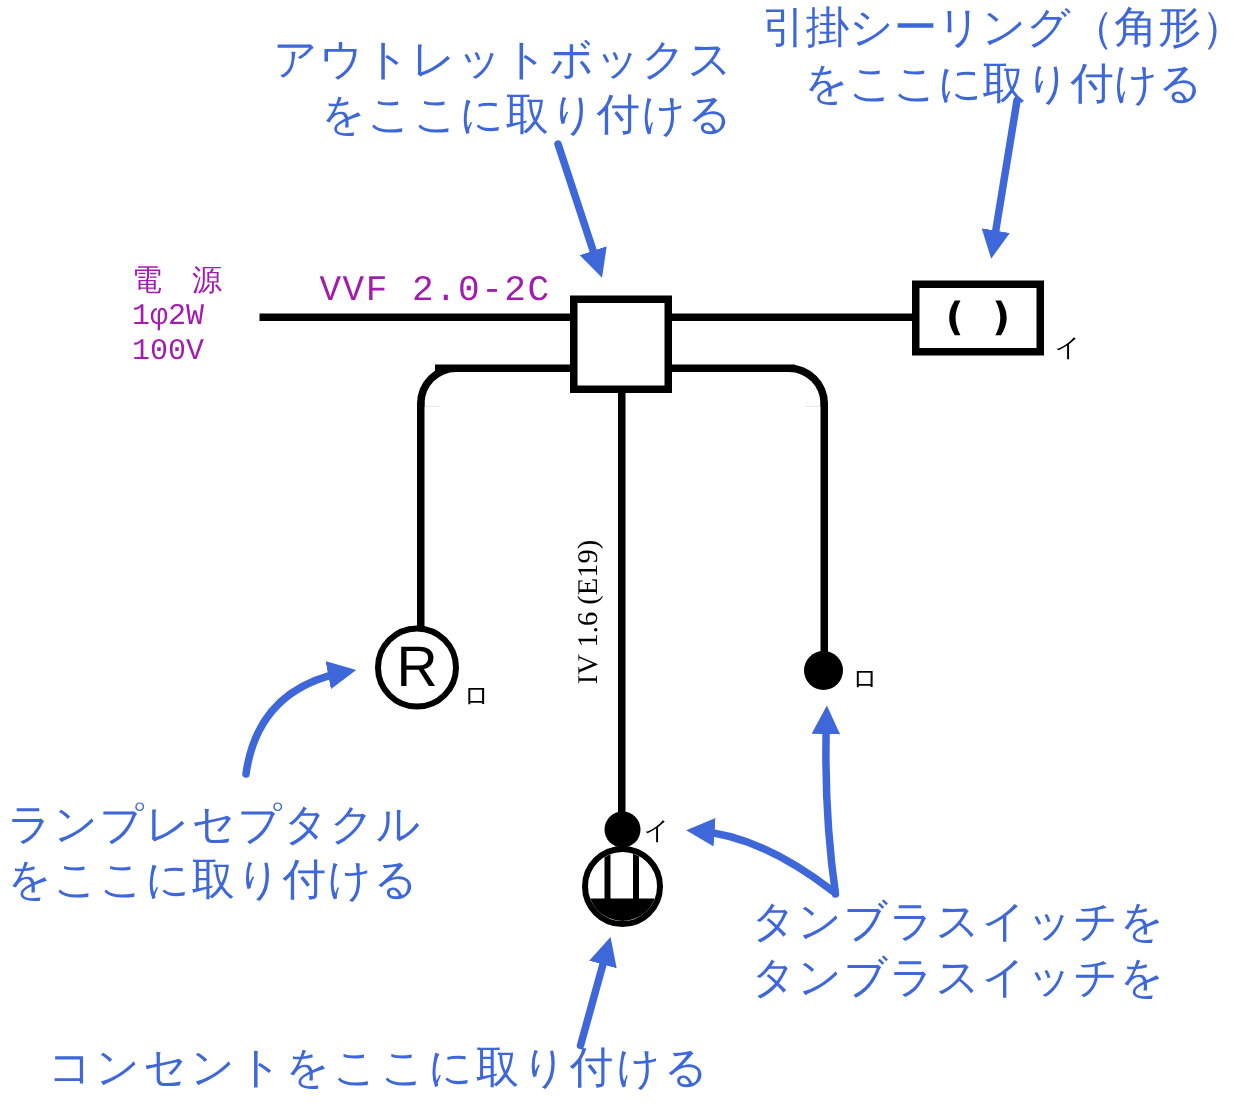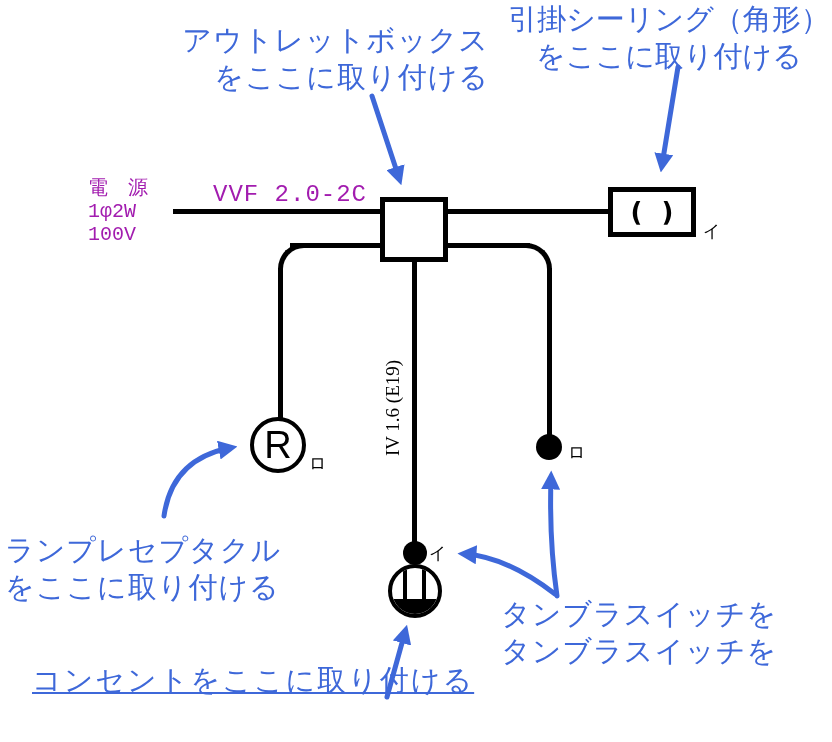--- a/index.html
+++ b/index.html
@@ -123,21 +123,21 @@
   <div class="callout" style="left:5px;top:512px;margin-top:20px;">
     <div>ランプレセプタクル</div>
     <div>をここに取り付ける</div>
   </div>
 
   <div class="callout" style="left:501px;top:598px;font-family:Liberation Mono, monospace;">
     <div>タンブラスイッチを</div>
     <div>タンブラスイッチを</div>
   </div>
 
-  <div class="callout" style="left:32px;top:662px;letter-spacing:2px;text-decoration:underline;">コンセントをここに取り付ける</div>
+  <div class="callout" style="left:32px;top:694px;letter-spacing:2px;">コンセントをここに取り付ける</div>
 
   <svg id="arrow-layer" width="832" height="742" viewBox="0 0 832 742">
     <defs>
       <marker id="ah" viewBox="0 0 10 10" refX="6" refY="5" markerWidth="3.8" markerHeight="3.8" orient="auto-start-reverse">
         <path d="M0,0 L10,5 L0,10 Z" fill="#3E68D9"></path>
       </marker>
     </defs>
     <g fill="none" stroke="#3E68D9" stroke-width="5" stroke-linecap="round">
       <path d="M 372 96 L 399 178" marker-end="url(#ah)"></path>
       <path d="M 678 67 L 662 165" marker-end="url(#ah)"></path>

